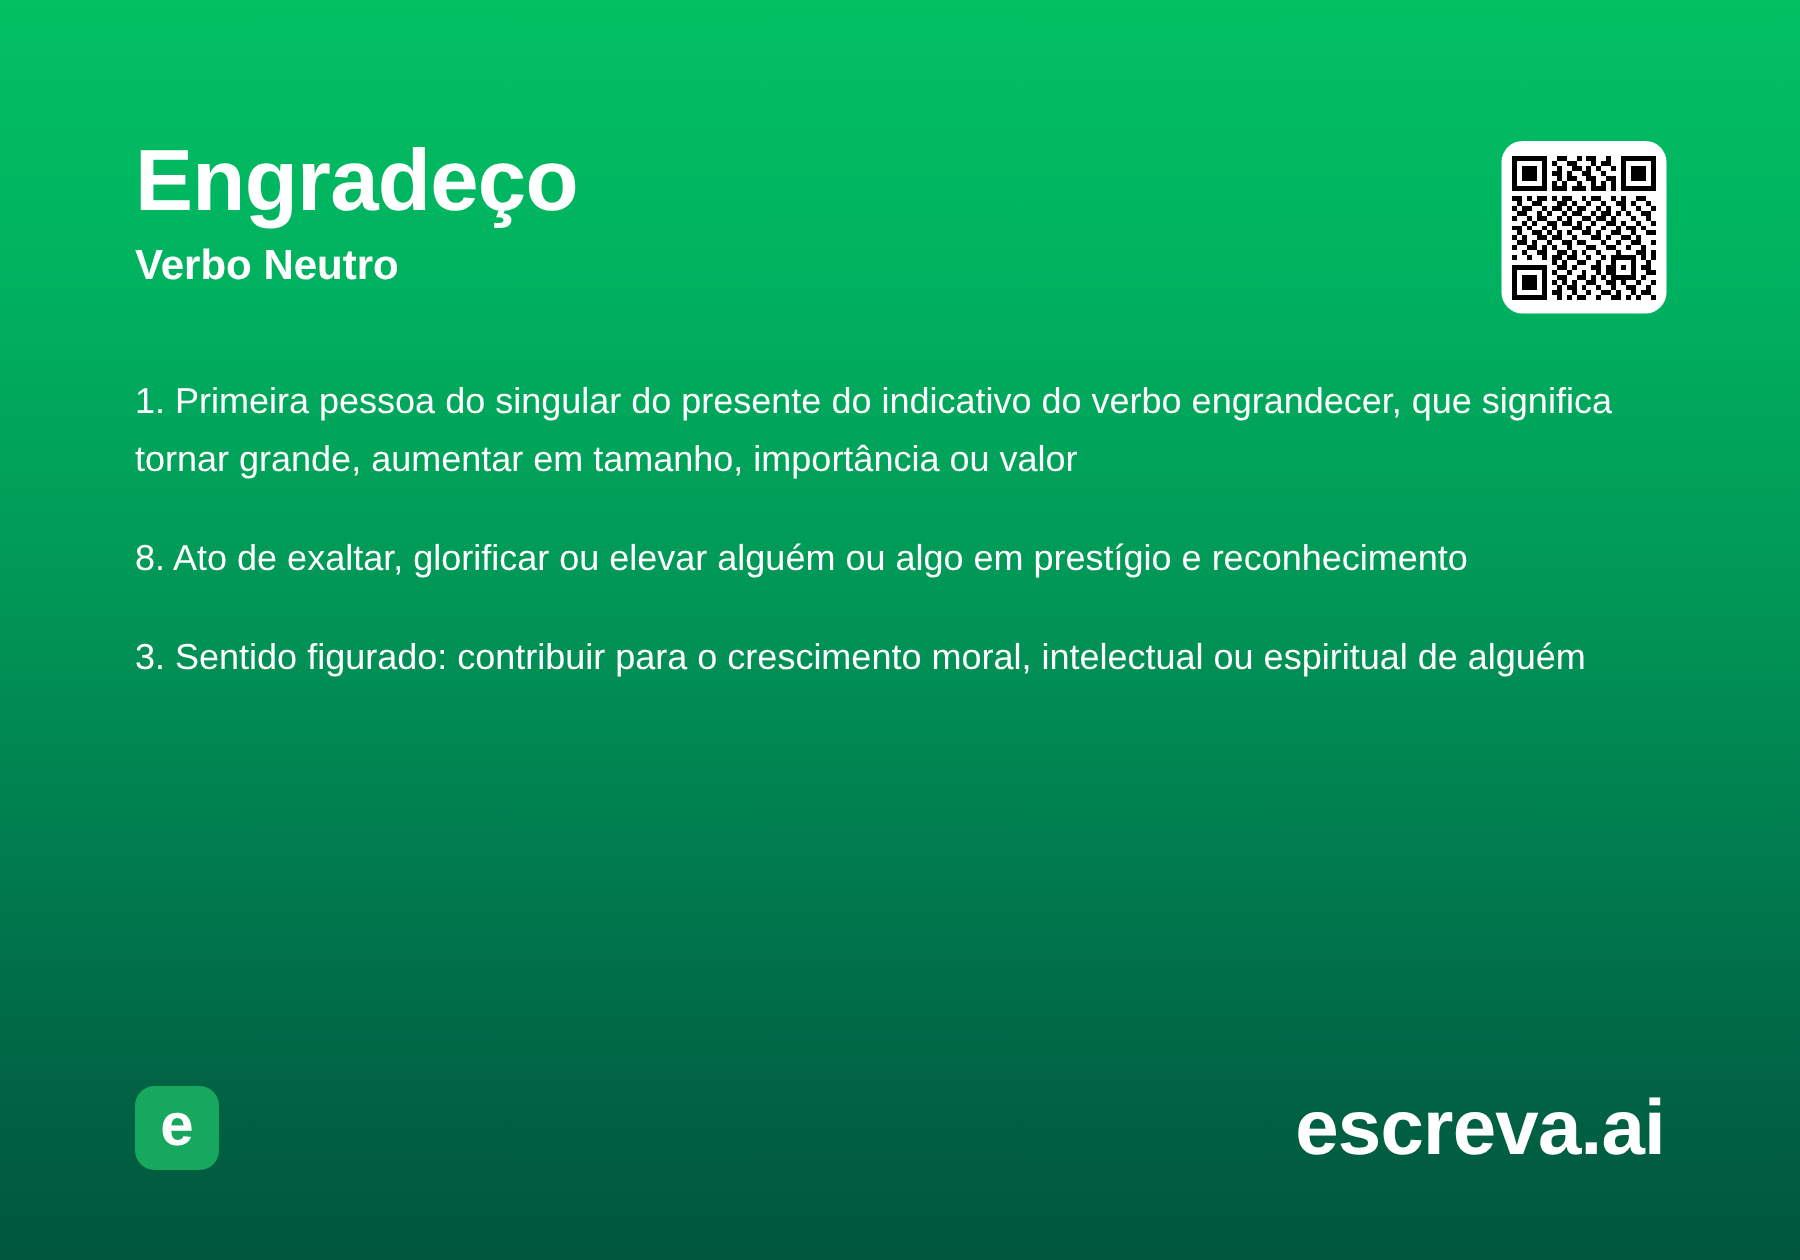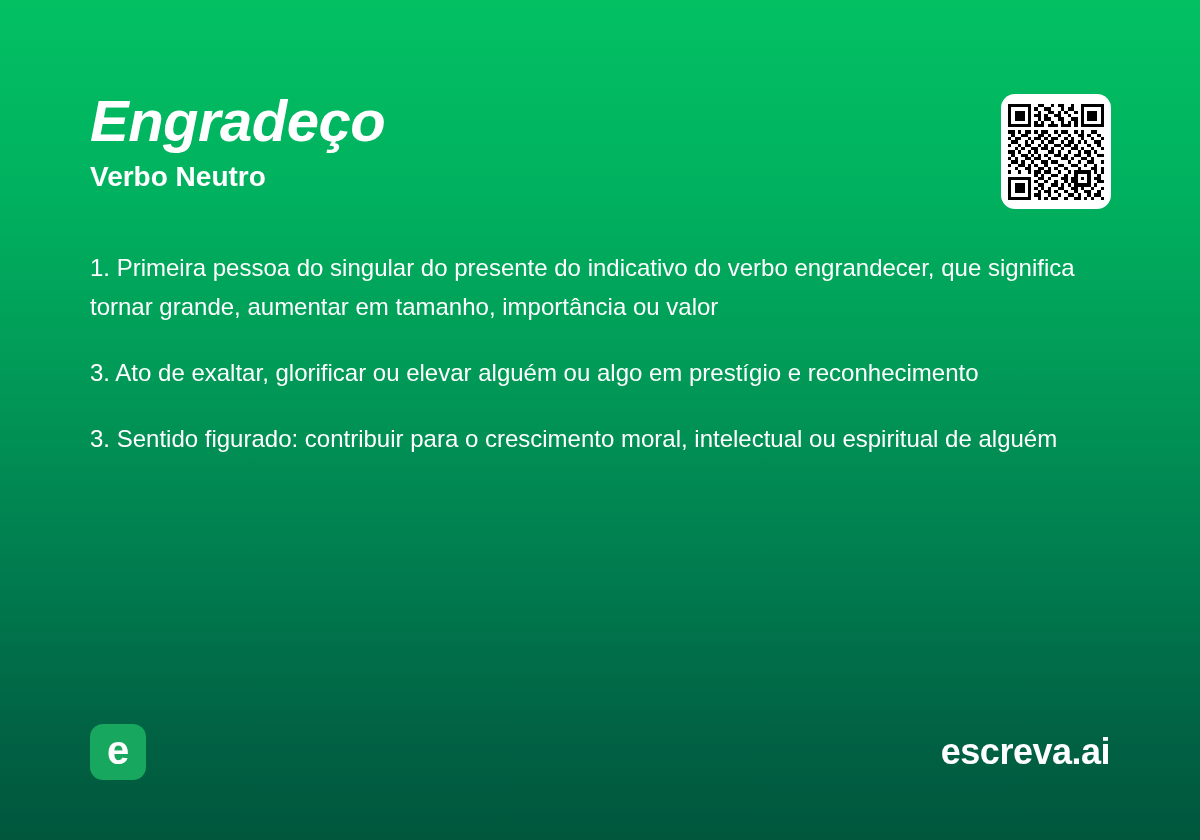--- a/index.html
+++ b/index.html
@@ -35,21 +35,20 @@
     right: 90px;
   }
 
   .word-title {
     margin: 0;
     font-size: 58px;
     line-height: 66px;
     font-weight: 700;
     letter-spacing: -0.5px;
     color: #ffffff;
-    font-style: italic;
   }
 
   .word-class {
     margin: 6px 0 0 0;
     font-size: 28px;
     line-height: 34px;
     font-weight: 700;
     color: #ffffff;
   }
 
@@ -120,21 +119,21 @@
   .logo-mark span {
     font-size: 40px;
     line-height: 40px;
     font-weight: 700;
     color: #ffffff;
     position: relative;
     top: -2px;
   }
 
   .brand {
-    font-size: 36px;
+    font-size: 52px;
     line-height: 48px;
     font-weight: 700;
     letter-spacing: -0.5px;
     color: #ffffff;
     text-align: center;
   }
 </style>
 </head>
 <body>
 
@@ -393,21 +392,21 @@
         <rect x="20" y="28" width="2" height="1"></rect>
           <rect x="23" y="28" width="1" height="1"></rect>
         <rect x="25" y="28" width="1" height="1"></rect>
           <rect x="28" y="28" width="1" height="1"></rect>
       </g>
     </svg>
   </div>
 
   <div class="definitions">
     <p class="definition">1. Primeira pessoa do singular do presente do indicativo do verbo engrandecer, que significa tornar grande, aumentar em tamanho, importância ou valor</p>
-    <p class="definition">3. Ato de exaltar, glorificar ou elevar alguém ou algo em prestígio e reconhecimento</p>
+    <p class="definition">8. Ato de exaltar, glorificar ou elevar alguém ou algo em prestígio e reconhecimento</p>
     <p class="definition">3. Sentido figurado: contribuir para o crescimento moral, intelectual ou espiritual de alguém</p>
   </div>
 
   <div class="footer">
     <div class="logo-mark">
       <span>e</span>
     </div>
     <div class="brand">escreva.ai</div>
   </div>
 

